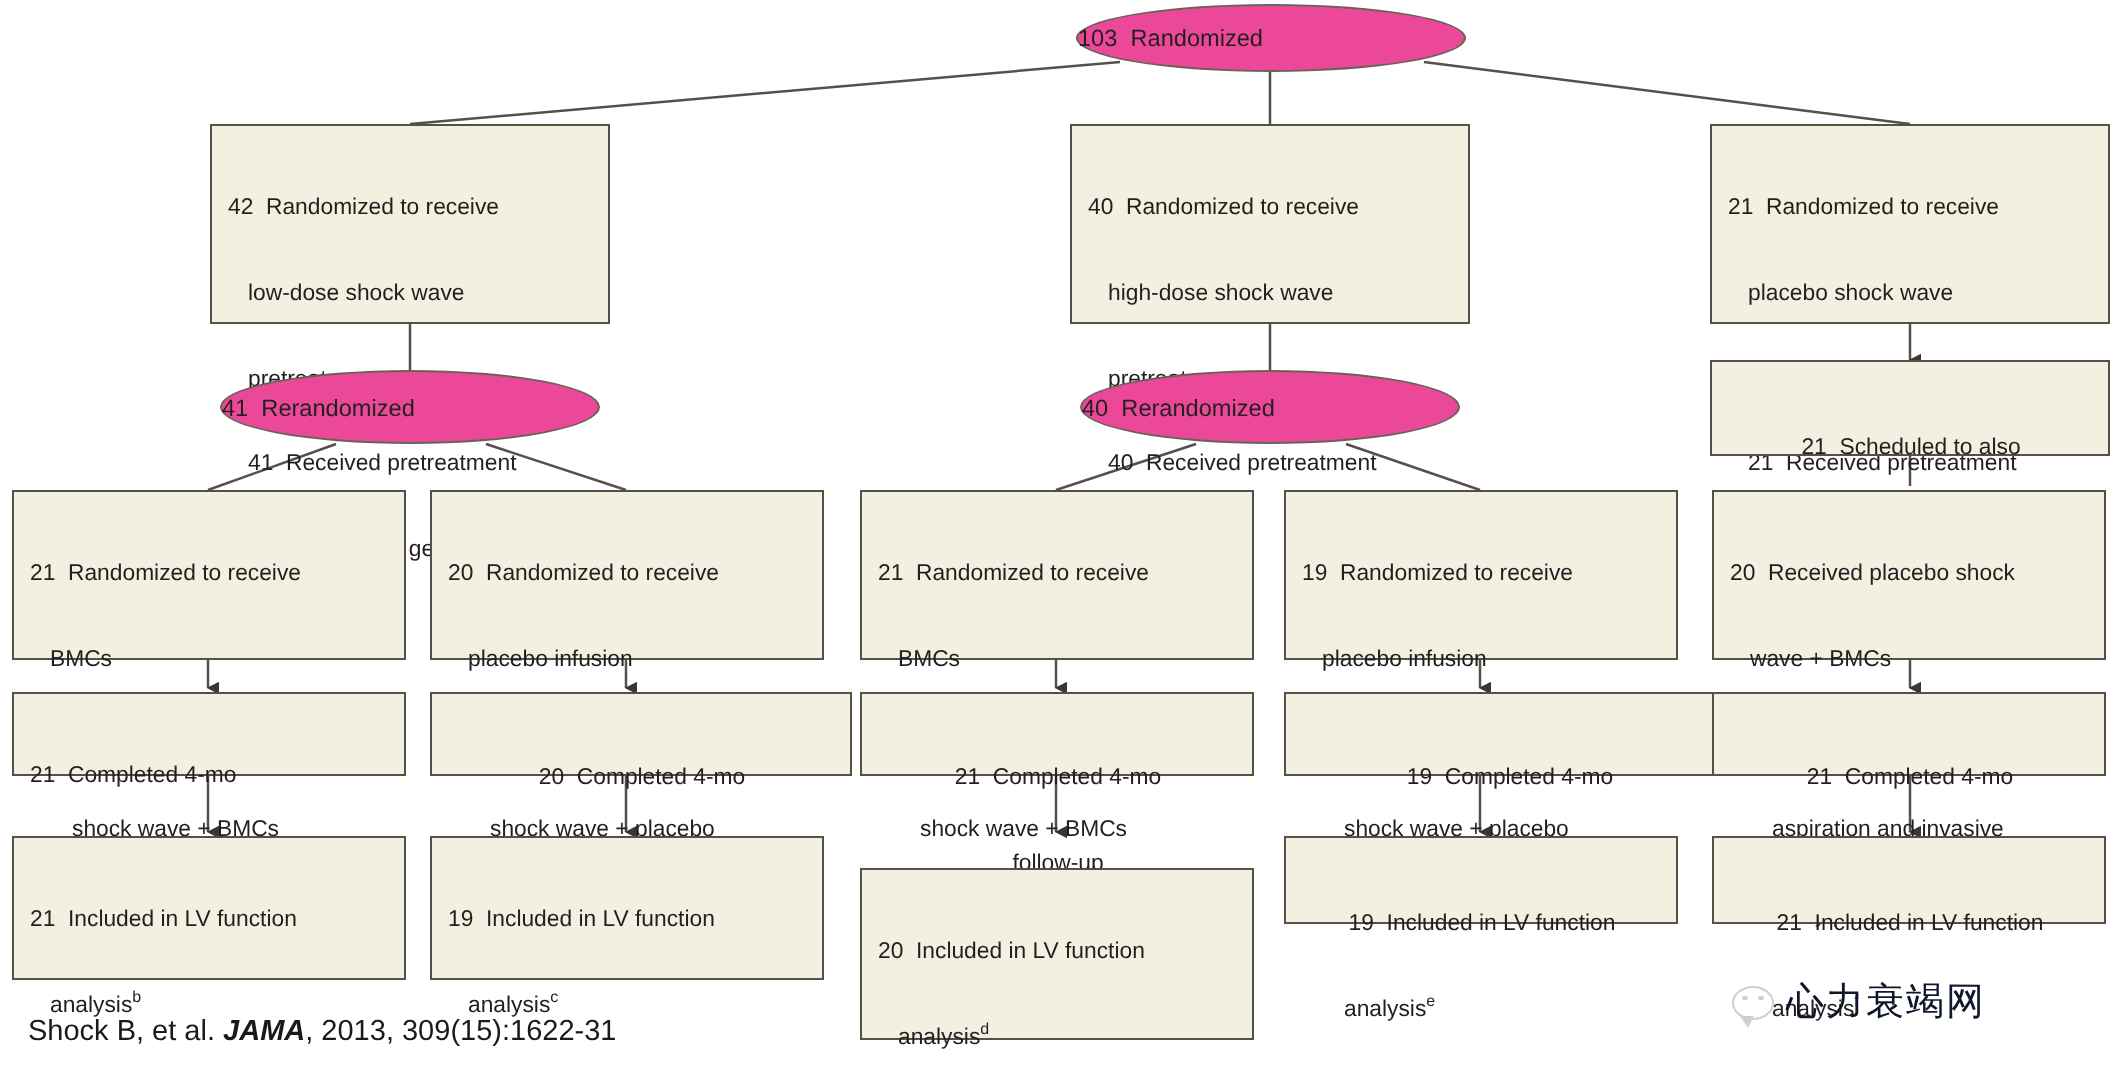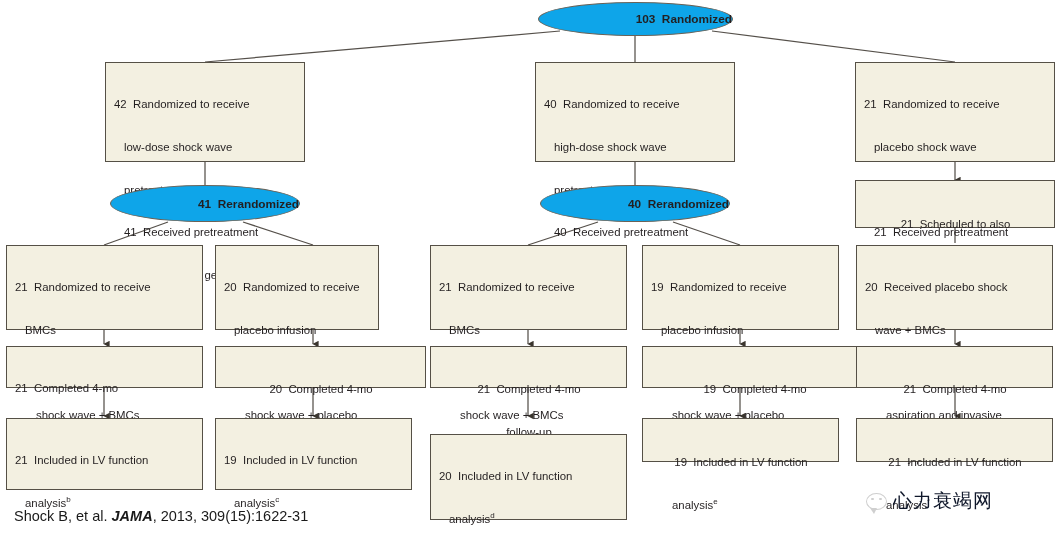--- a/index.html
+++ b/index.html
@@ -30,30 +30,29 @@
     border: 1.3px solid #555046;
     color: #231f20;
     font-size: 11.4px;
     line-height: 14.2px;
     padding: 6px 7px 6px 8px;
     white-space: pre;
   }
   .ellipse {
     position: absolute;
     box-sizing: border-box;
-    background: #0ea5e9;
+    background: #ec4899;
     border: 1.3px solid #6a6257;
     border-radius: 50%;
     color: #231f20;
     font-size: 11.8px;
     display: flex;
     align-items: center;
-    justify-content: flex-end;
+    justify-content: flex-start;
     white-space: pre;
-    font-weight: bold;
   }
   .line { display: block; }
   .ind1 { padding-left: 10px; }
   .ind2 { padding-left: 21px; }
   .ctr { text-align: center; white-space: pre; }
   sup {
     font-size: 8px;
     vertical-align: super;
     line-height: 0;
   }
@@ -195,21 +194,21 @@
   </div>
 
   <div class="node" style="left:6px; top:245px; width:197px; height:85px;">
     <span class="line">21  Randomized to receive</span>
     <span class="line ind1">BMCs</span>
     <span class="line ind1">20  Received low-dose</span>
     <span class="line ind2">shock wave + BMCs</span>
     <span class="line ind1"> 1  TIA after shock wave</span>
   </div>
 
-  <div class="node" style="left:215px; top:245px; width:164px; height:85px;">
+  <div class="node" style="left:215px; top:245px; width:197px; height:85px;">
     <span class="line">20  Randomized to receive</span>
     <span class="line ind1">placebo infusion</span>
     <span class="line ind1">20  Received low-dose</span>
     <span class="line ind2">shock wave + placebo</span>
     <span class="line ind2">infusion</span>
   </div>
 
   <div class="node" style="left:430px; top:245px; width:197px; height:85px;">
     <span class="line">21  Randomized to receive</span>
     <span class="line ind1">BMCs</span>

